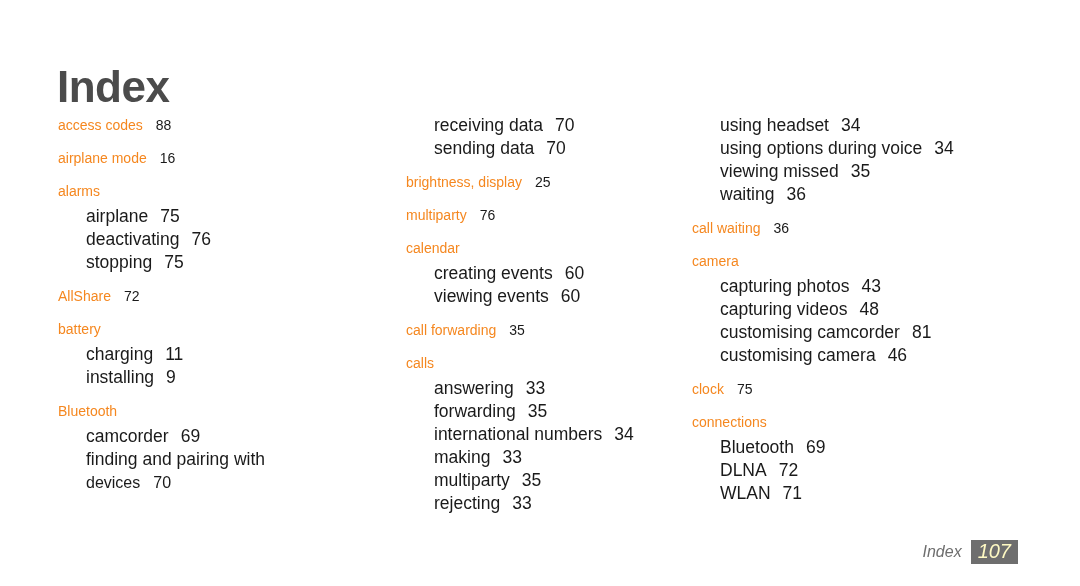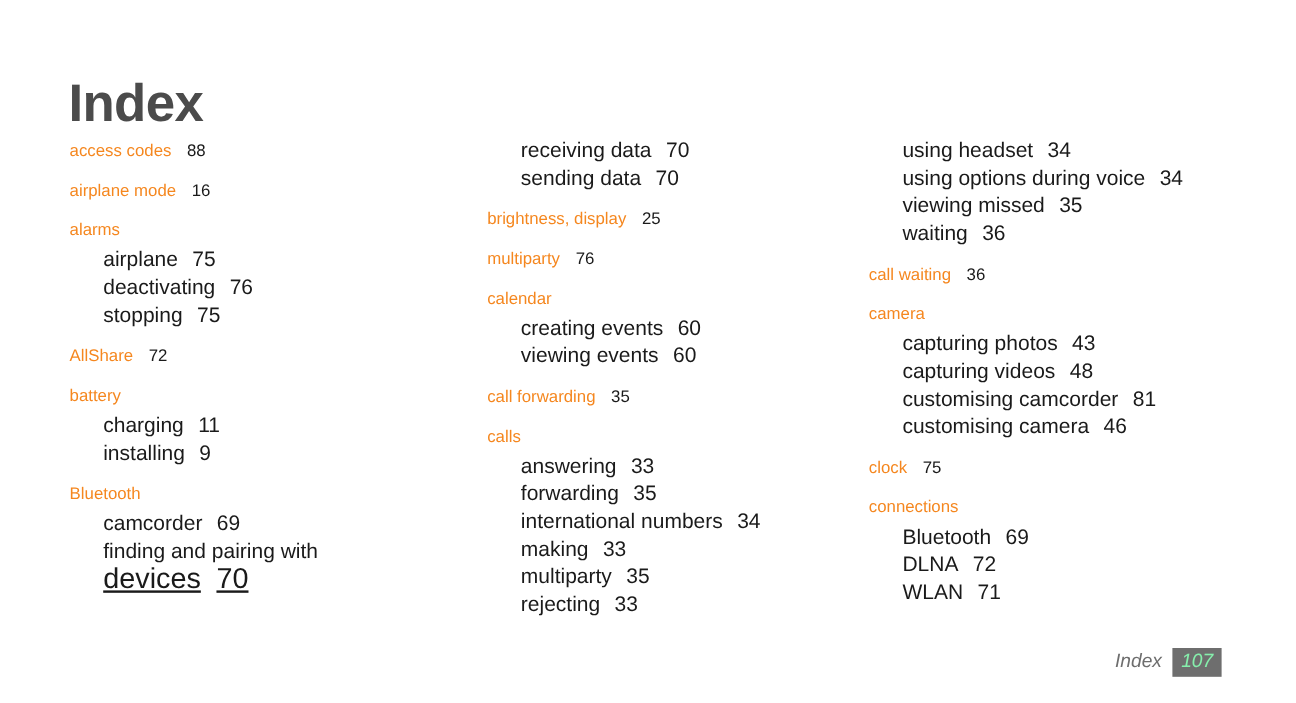--- a/index.html
+++ b/index.html
@@ -43,21 +43,21 @@
     left: 0;
     top: 114px;
     width: 1080px;
   }
   .column {
     position: absolute;
     top: 0;
   }
   .col-1 { left: 58px;  width: 330px; }
   .col-2 { left: 406px; width: 330px; }
-  .col-3 { left: 724px; width: 345px; }
+  .col-3 { left: 692px; width: 345px; }
 
   
   .entry {
     display: block;
     white-space: nowrap;
   }
 
   .entry-main {
     color: #f5871f;
     font-size: 14px;
@@ -94,48 +94,47 @@
     padding-left: 12px;
   }
   .entry-page:empty {
     display: none;
     padding-left: 0;
   }
 
   
   .entry-cont {
     color: #1a1a1a;
-    font-size: 24px;
+    font-size: 16px;
     line-height: 23px;
     padding-left: 28px;
     white-space: nowrap;
     display: block;
-    text-decoration: underline;
   }
 
   
   .footer {
     position: absolute;
     right: 62px;
     bottom: 22px;
     display: flex;
     align-items: center;
     gap: 9px;
     height: 24px;
   }
   .footer-label {
     font-size: 16px;
     font-style: italic;
     color: #6e6e6e;
     line-height: 24px;
   }
   .footer-page {
     background: #6e6e6e;
-    color: #86efac;
-    font-size: 16px;
+    color: #fef9c3;
+    font-size: 20px;
     font-style: italic;
     font-weight: normal;
     padding: 2px 7px 3px 7px;
     line-height: 19px;
     min-width: 24px;
     text-align: center;
   }
 </style>
 </head>
 <body>

